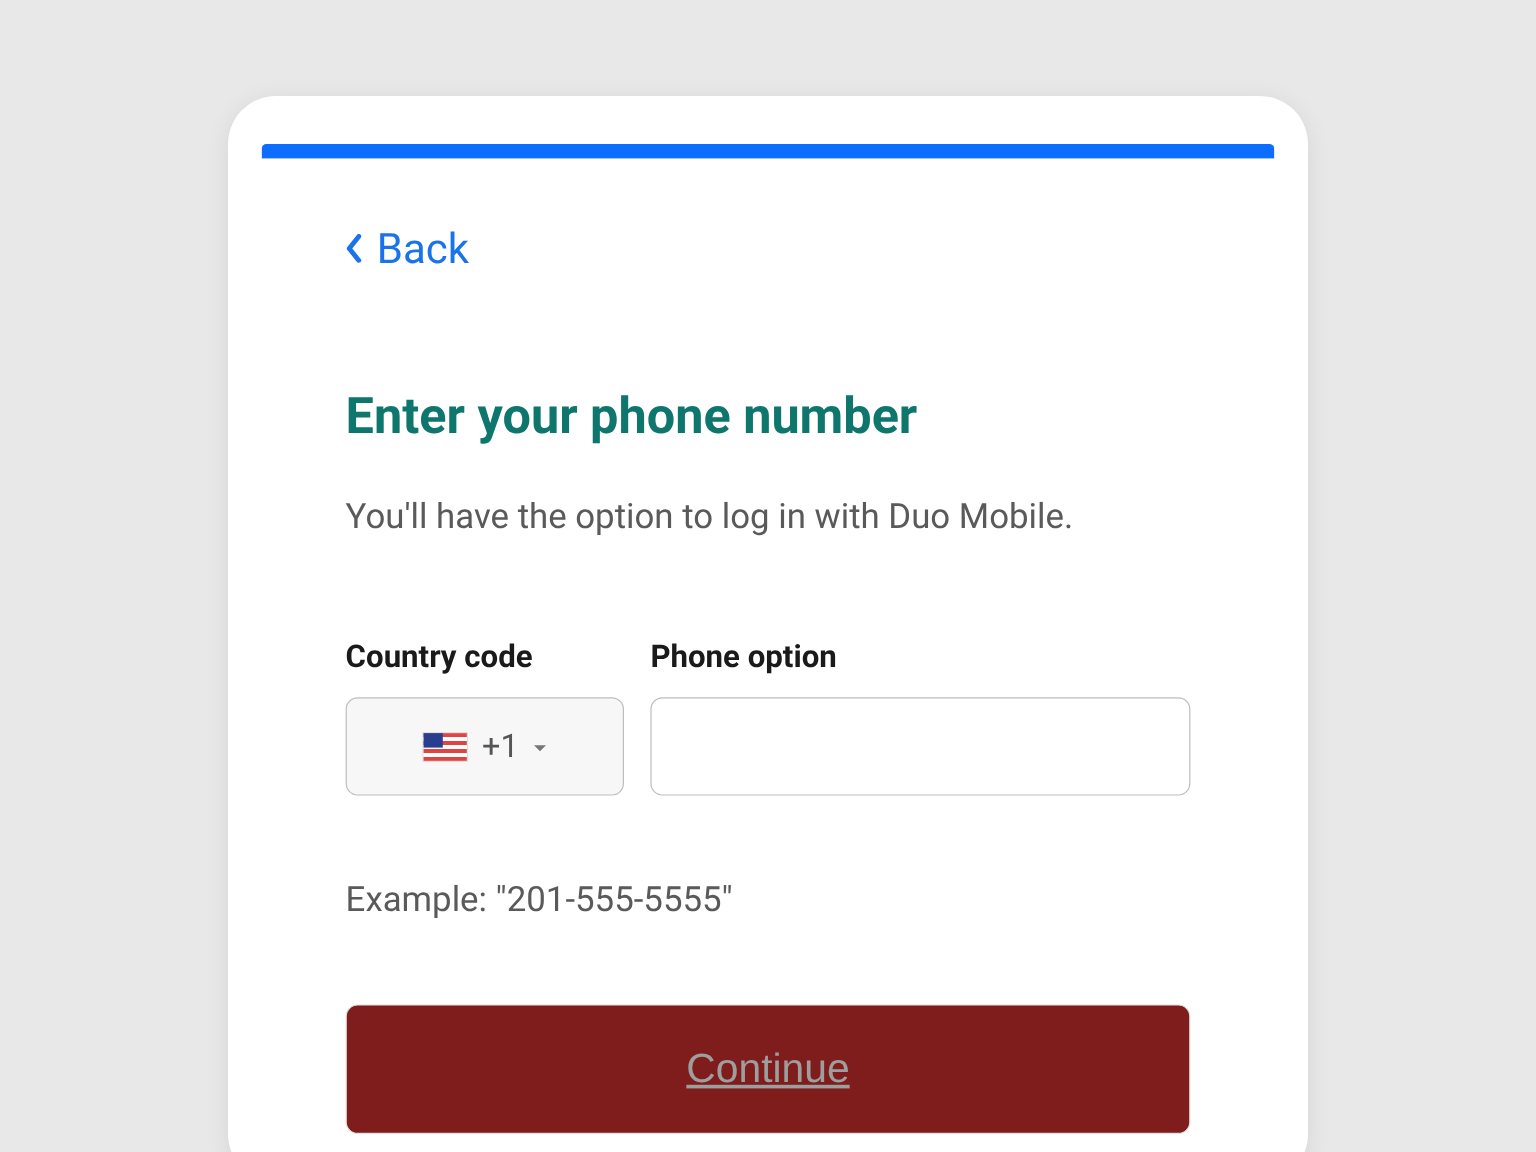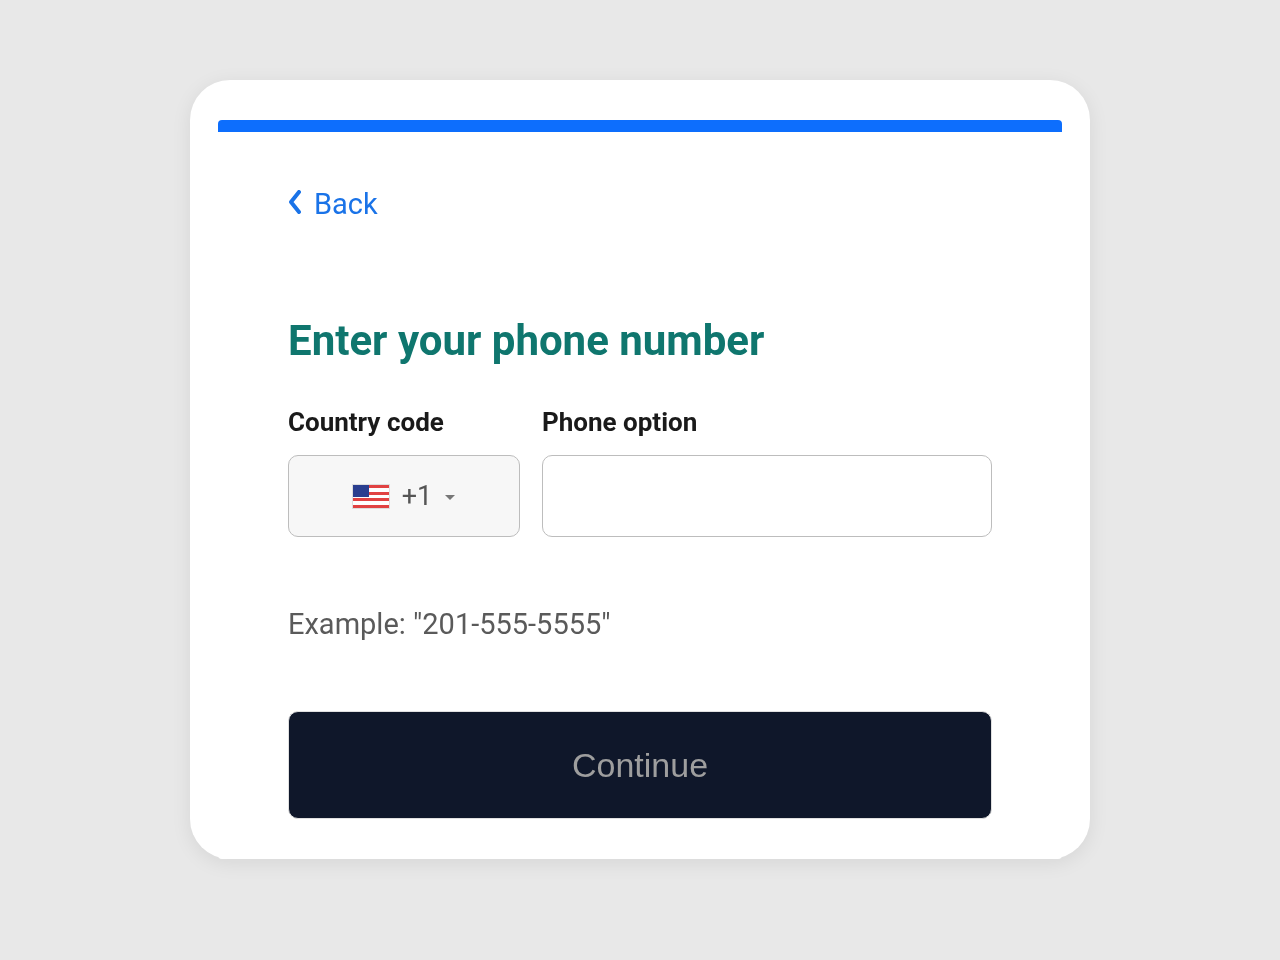--- a/index.html
+++ b/index.html
@@ -35,21 +35,21 @@
       background: #0d6efd;
       width: 100%;
     }
     .content {
       padding: 55px 70px 0 70px;
     }
     .back-link {
       display: inline-flex;
       align-items: center;
       color: #1a73e8;
-      font-size: 29px;
+      font-size: 35px;
       text-decoration: none;
       cursor: pointer;
       gap: 12px;
       margin-bottom: 95px;
     }
     .back-chevron {
       display: inline-block;
     }
     h1.heading {
       font-size: 42px;
@@ -147,25 +147,26 @@
     .example-text {
       font-size: 29px;
       color: #5a5a5a;
       margin-bottom: 70px;
     }
     .continue-btn {
       width: 100%;
       height: 108px;
       border: 1px solid #e0e0e0;
       border-radius: 10px;
-      background: #0f172a;
+      background: #7f1d1d;
       color: #9e9e9e;
       font-size: 34px;
       cursor: pointer;
       margin-bottom: 40px;
+      text-decoration: underline;
     }
   </style>
 </head>
 <body>
 
 <div class="device-frame">
   <div class="inner-card">
     <div class="top-accent"></div>
     <div class="content">
 
@@ -173,20 +174,21 @@
         <span class="back-chevron">
           <svg width="14" height="24" viewBox="0 0 14 24" fill="none">
             <path d="M11 2 L3 12 L11 22" stroke="#1a73e8" stroke-width="4" stroke-linecap="round" stroke-linejoin="round"></path>
           </svg>
         </span>
         <span>Back</span>
       </a>
 
       <h1 class="heading">Enter your phone number</h1>
 
+      <p class="subtitle">You'll have the option to log in with Duo Mobile.</p>
 
       <div class="field-row">
         <div class="field-group country">
           <label class="field-label">Country code</label>
           <div class="country-select">
             <span class="flag-icon">
               <span class="flag-stripes"></span>
               <span class="flag-canton"></span>
             </span>
             <span class="dial-code">+1</span>

